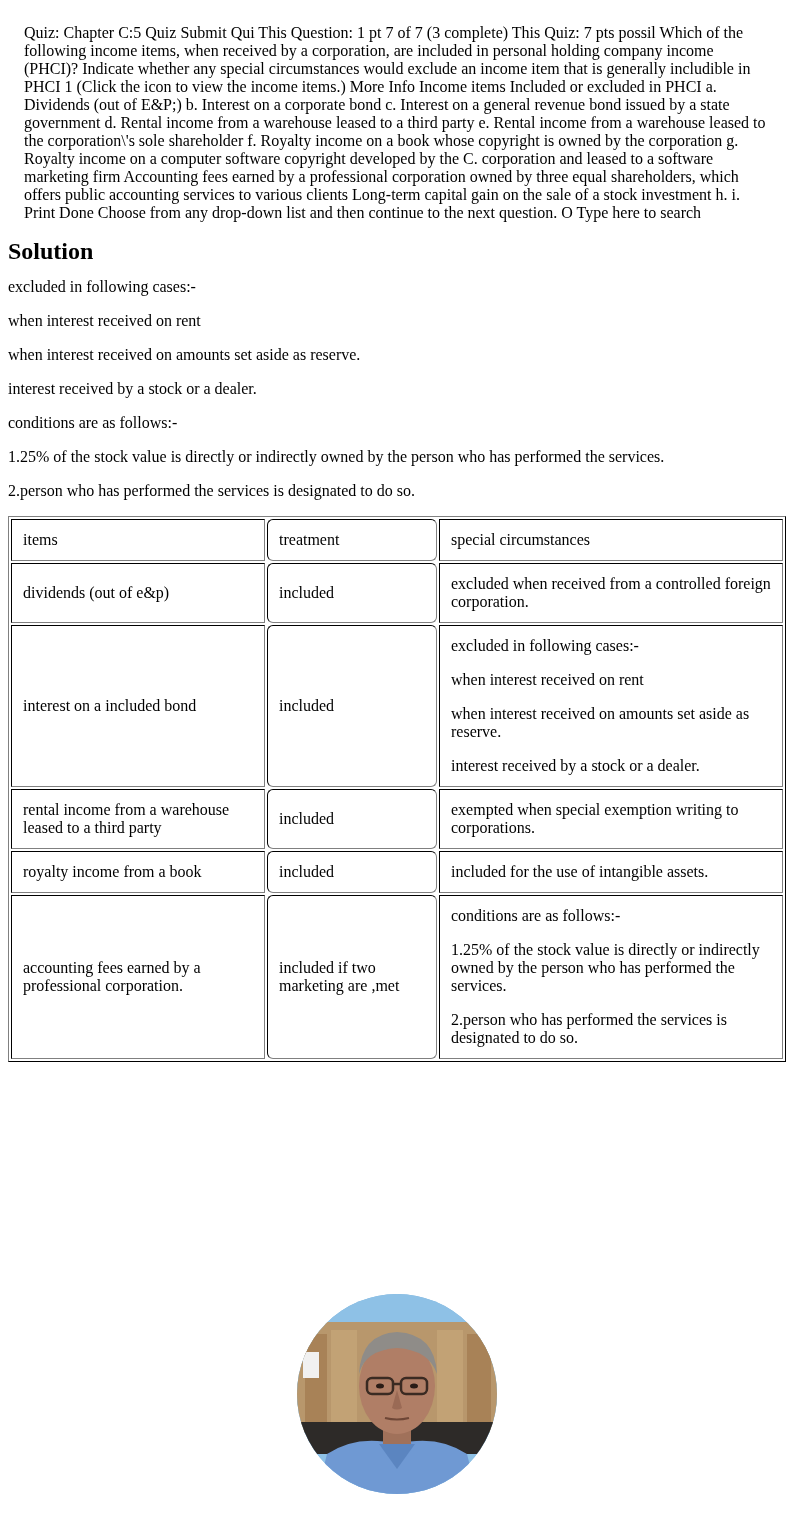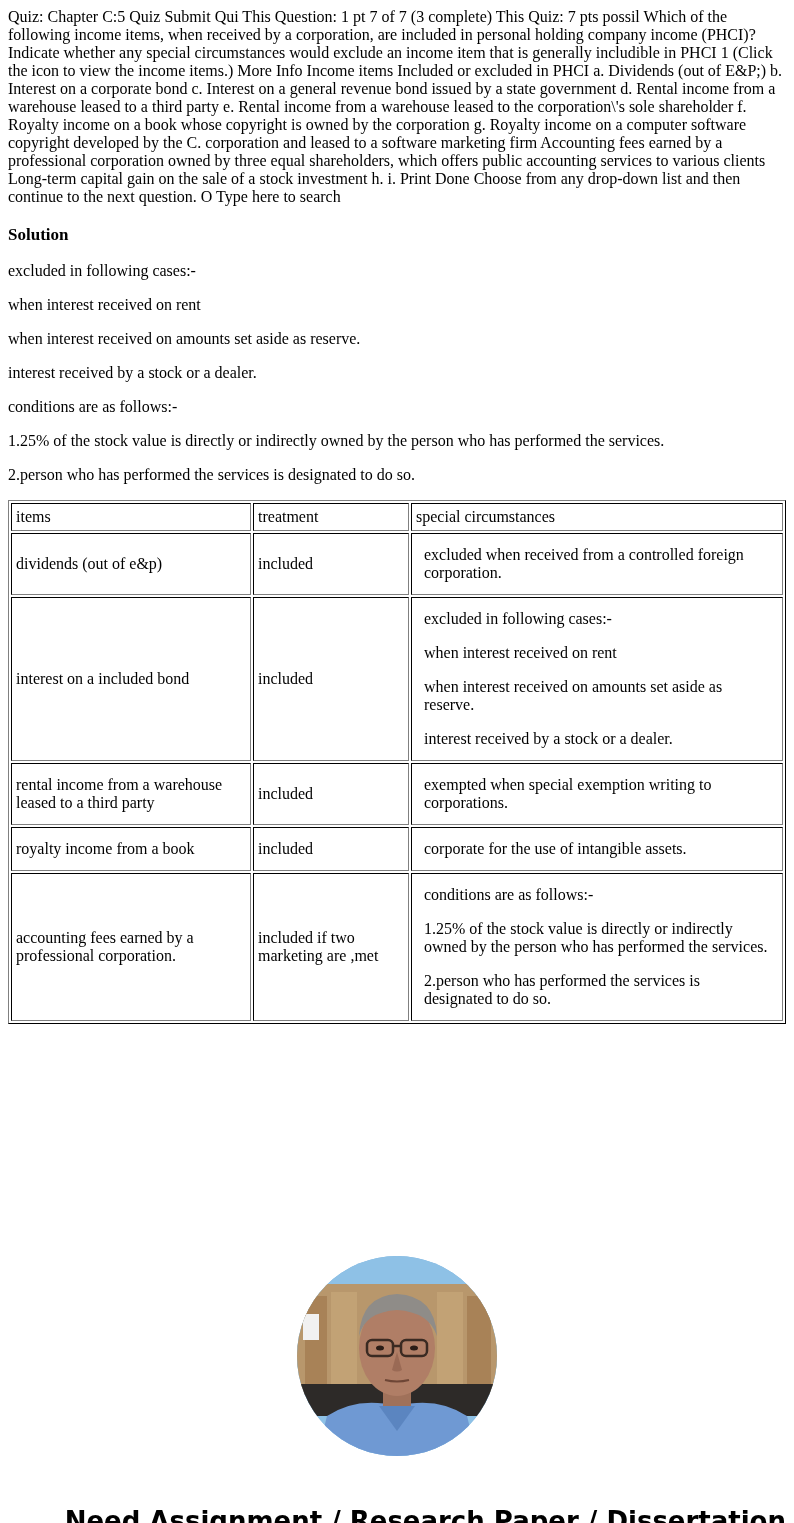--- a/index.html
+++ b/index.html
@@ -12,25 +12,25 @@
     min-height: 1523px;
     font-family: "Liberation Serif", "DejaVu Serif", serif;
     font-size: 16px;
     line-height: 18px;
     color: #000000;
   }
   .page {
     padding: 8px 8px 0 8px;
   }
   .question {
-    margin: 0;
+    margin: 16px;
     line-height: 18px;
   }
   .solution-heading {
-    font-size: 17px;
+    font-size: 24px;
     font-weight: bold;
     margin: 18px 0 0 0;
     line-height: 22px;
   }
   .sol-para {
     margin: 16px 0 0 0;
     line-height: 18px;
   }
   table.answer {
     margin-top: 16px;
@@ -38,28 +38,28 @@
     border-collapse: separate;
     border-spacing: 2px;
     border-width: 1px;
     border-style: outset;
     border-color: #808080 #404040 #404040 #808080;
   }
   table.answer td {
     border-width: 1px;
     border-style: inset;
     border-color: #404040 #808080 #808080 #404040;
-    padding: 4px;
+    padding: 11px;
     vertical-align: middle;
     line-height: 18px;
   }
   table.answer td.c1 { width: 230px; }
-  table.answer td.c2 { width: 146px; }
+  table.answer td.c2 { width: 146px; border-radius: 6px; }
   table.answer td p {
-    margin: 8px;
+    margin: 0;
   }
   table.answer td p + p {
     margin-top: 16px;
   }
   .avatar-wrap {
     margin-top: 232px;
     display: flex;
     justify-content: center;
   }
   .avatar {
@@ -132,21 +132,21 @@
         <td class="c2">included</td>
         <td class="c3">
           <p>exempted when special exemption writing to corporations.</p>
         </td>
       </tr>
 
       <tr>
         <td class="c1">royalty income from a book</td>
         <td class="c2">included</td>
         <td class="c3">
-          <p>corporate for the use of intangible assets.</p>
+          <p>included for the use of intangible assets.</p>
         </td>
       </tr>
 
 
       <tr>
         <td class="c1">accounting fees earned by a professional corporation.</td>
         <td class="c2">included if two marketing are ,met</td>
         <td class="c3">
           <p>conditions are as follows:-</p>
           <p>1.25% of the stock value is directly or indirectly owned by the person who has performed the services.</p>

